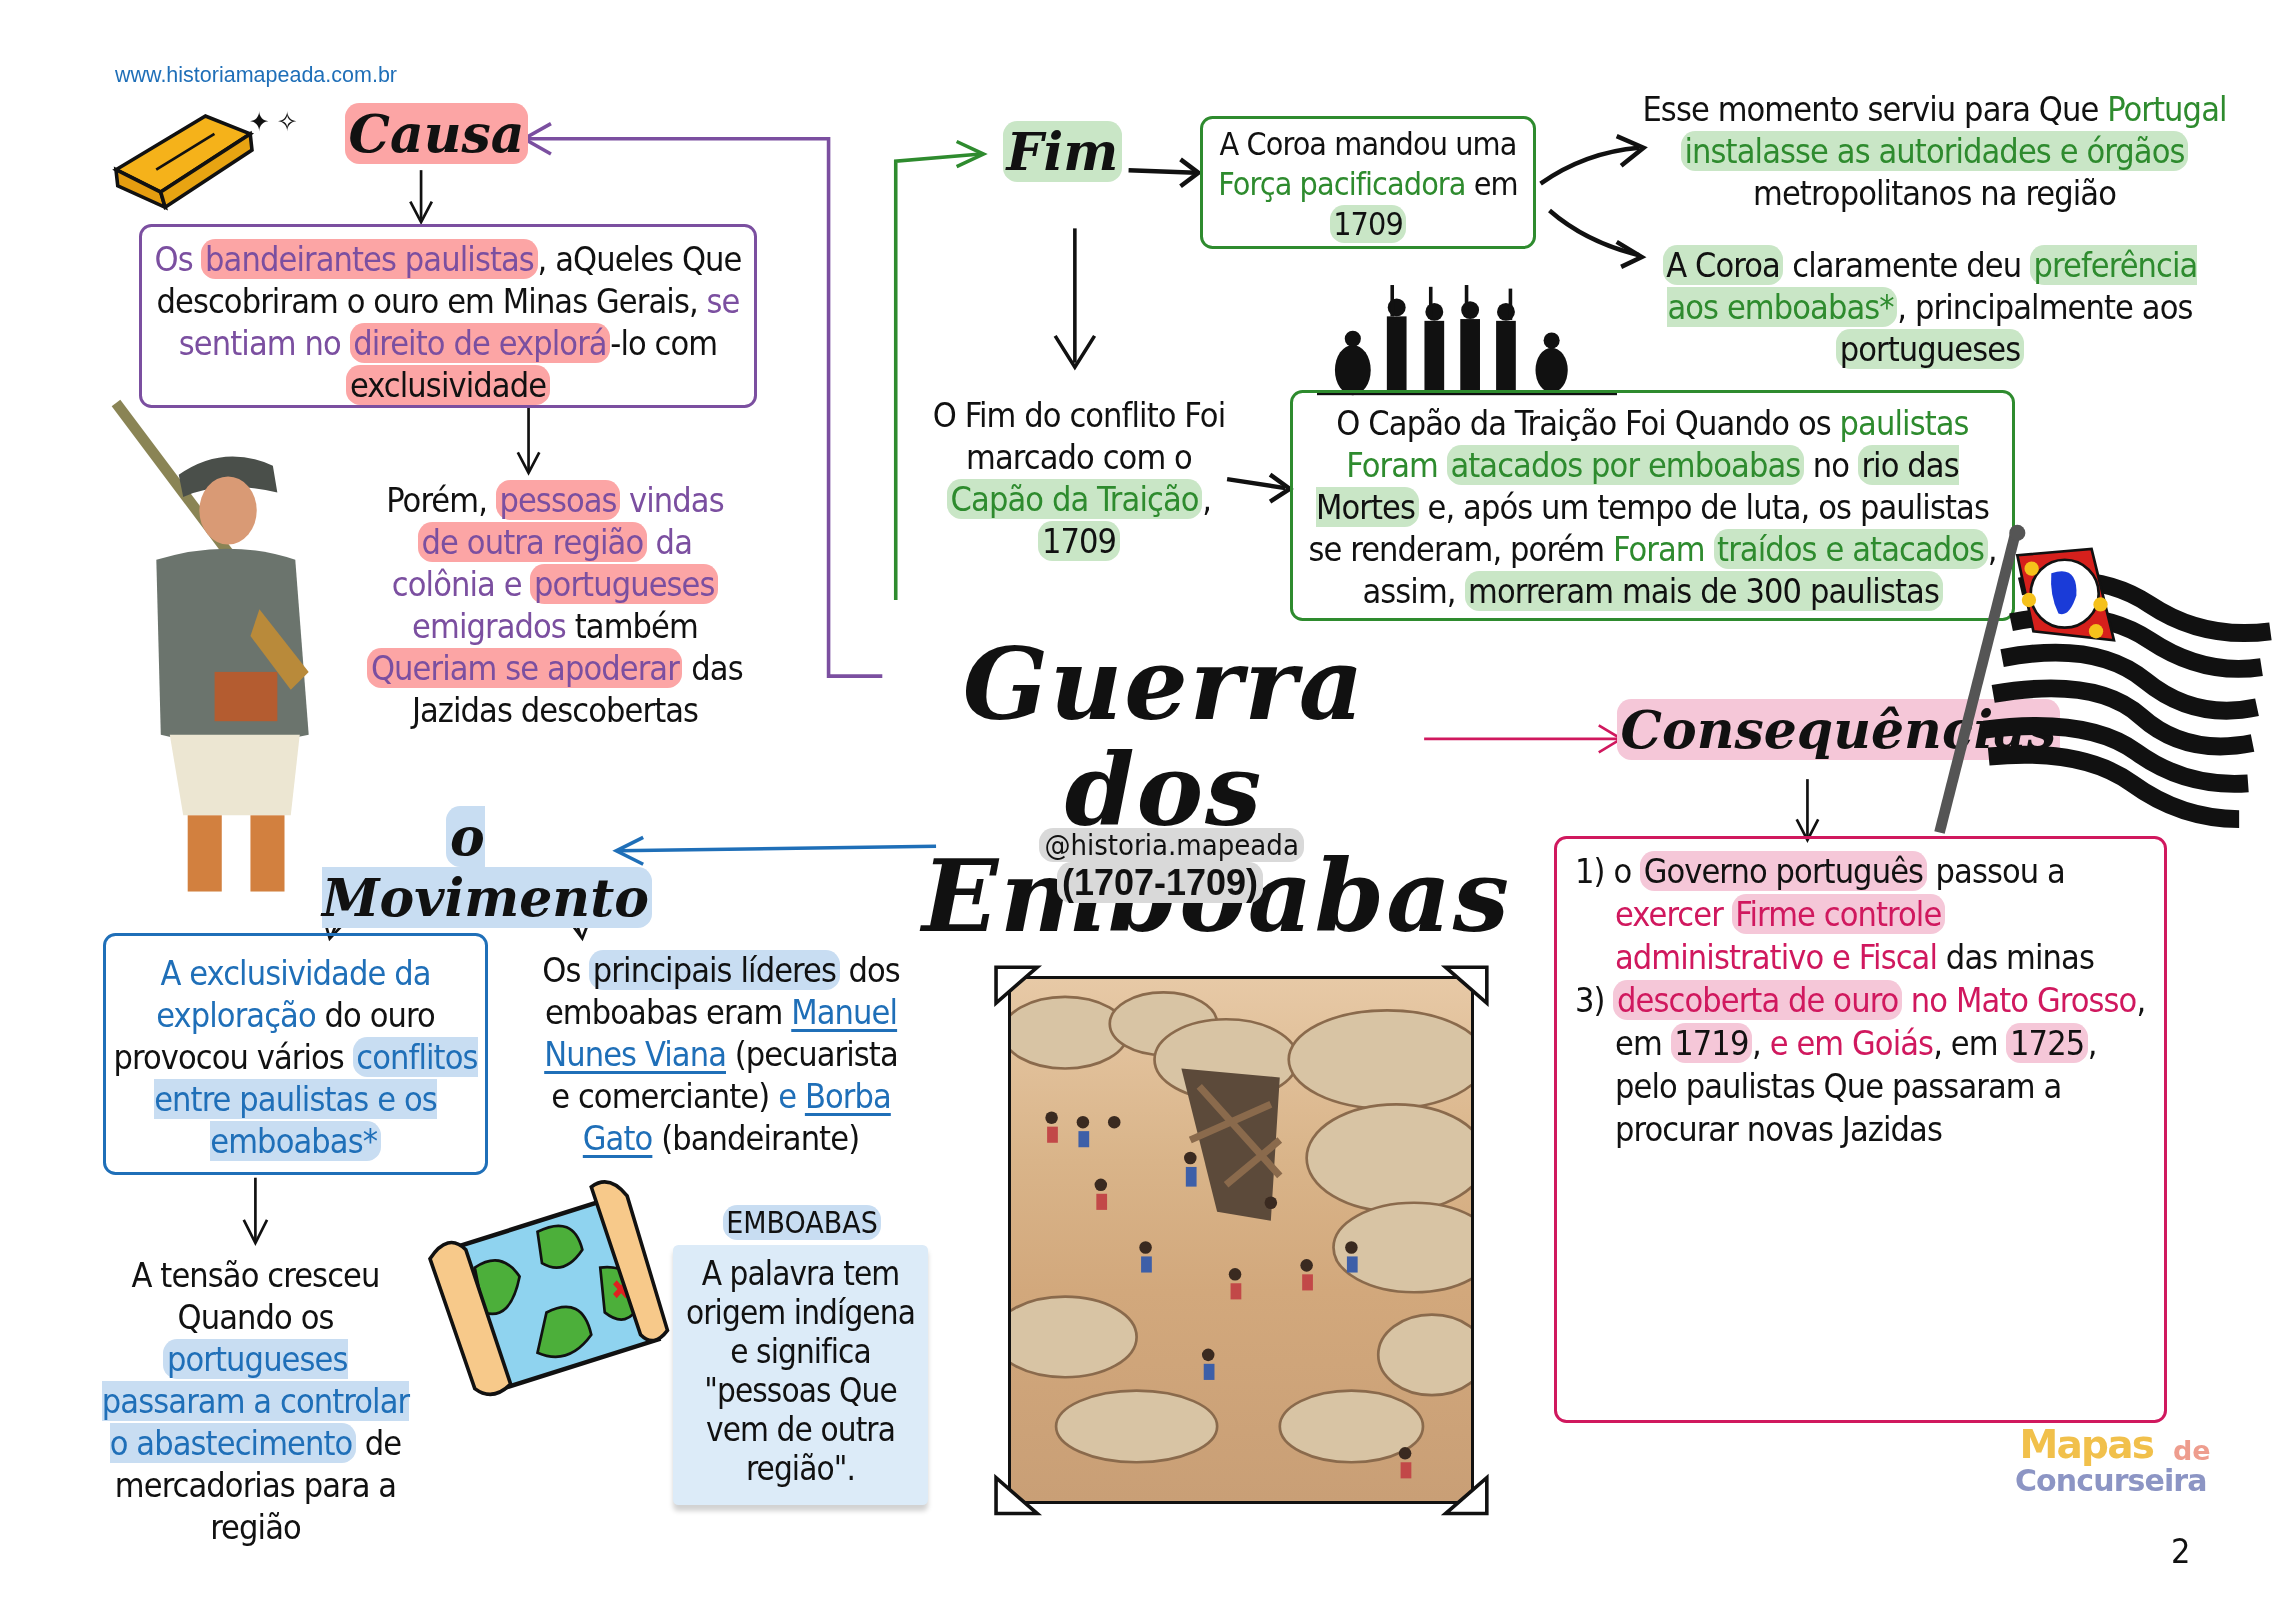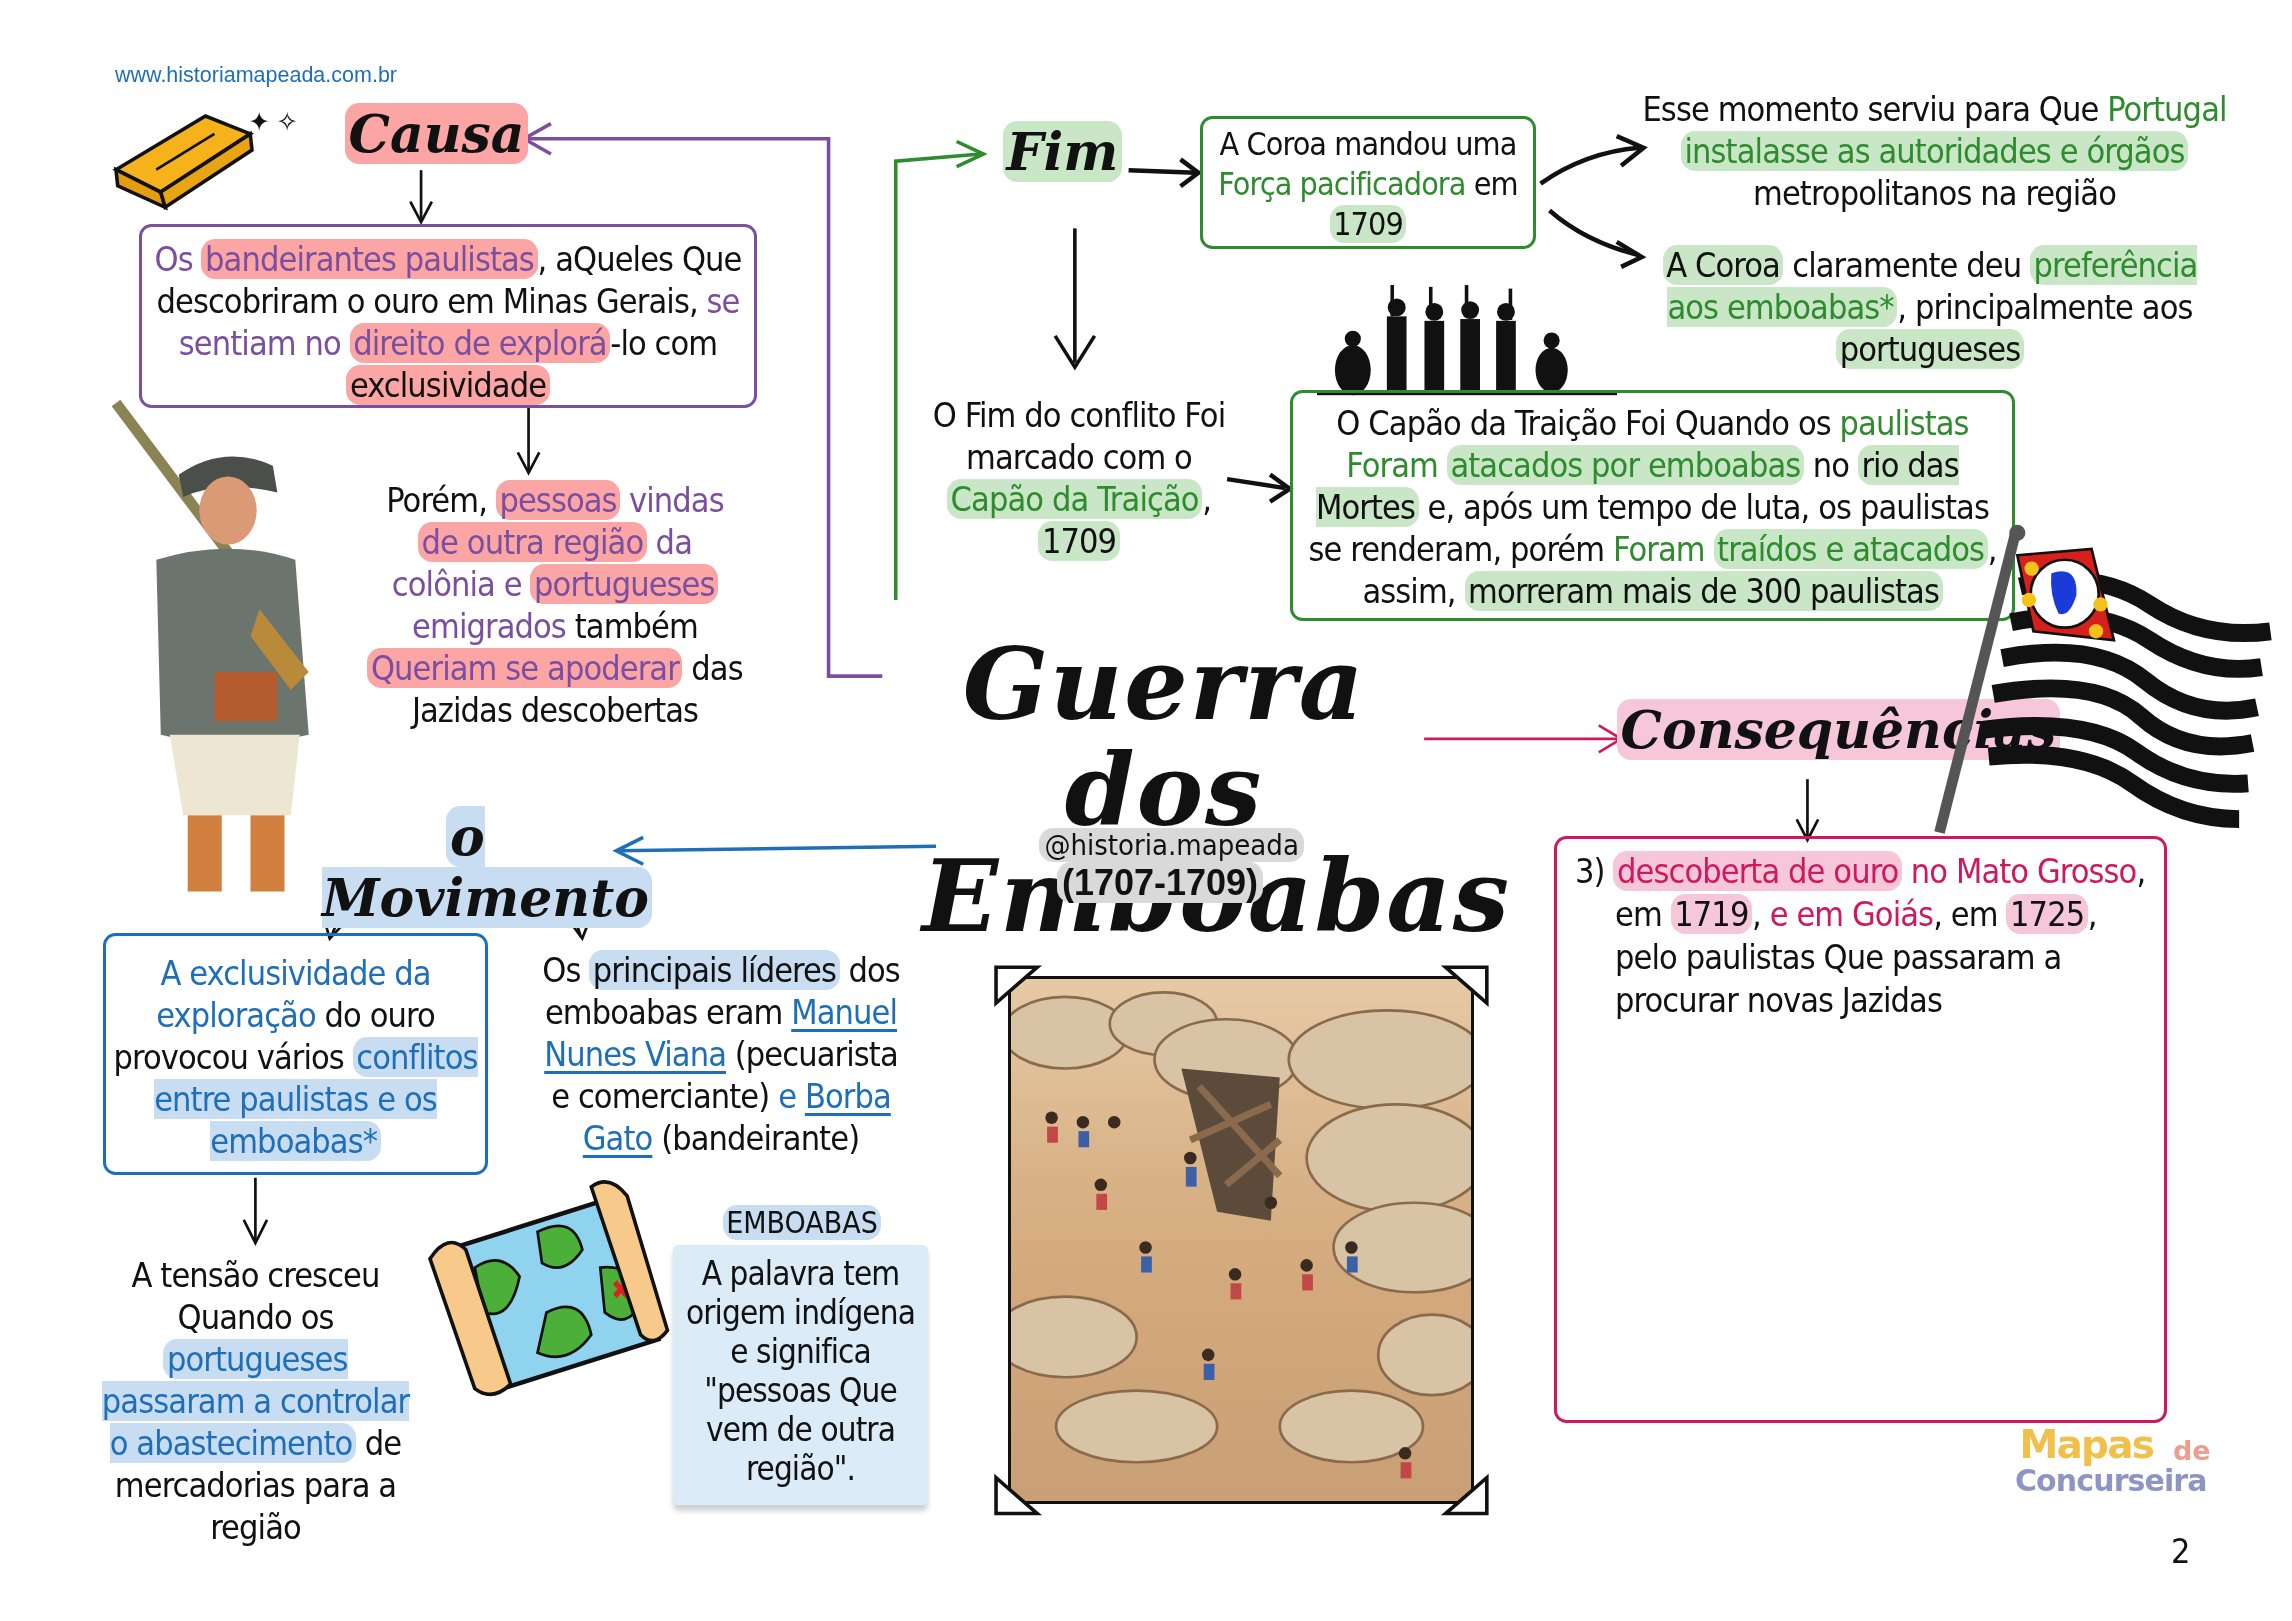--- a/index.html
+++ b/index.html
@@ -196,20 +196,23 @@
         <circle cx="128" cy="60" r="8"></circle>
         <circle cx="125" cy="95" r="8"></circle>
         <circle cx="205" cy="100" r="8"></circle>
         <circle cx="200" cy="130" r="8"></circle>
       </g>
   </svg>
 </div>
 
 <div class="abs box" style="left:1554px;top:836px;width:613px;height:587px;border-color:#d0185e;">
   <div class="hand" style="padding:10.7px 9px 0 18px;font-size:34px;line-height:43px;letter-spacing:-0.9px;">
+    <div style="padding-left:40px;text-indent:-40px;">
+      <span>1)</span><span> o </span><span class="hl-pink">Governo português</span><span> passou a </span><span class="pink">exercer </span><span class="pink hl-pink">Firme controle</span><span class="pink"> administrativo e Fiscal</span><span> das minas</span>
+    </div>
     <div style="padding-left:40px;text-indent:-40px;">
       <span>3)</span> <span class="pink hl-pink">descoberta de ouro</span><span class="pink"> no Mato Grosso</span><span>, em </span><span class="hl-pink">1719</span><span>, </span><span class="pink">e em Goiás</span><span>, em </span><span class="hl-pink">1725</span><span>, pelo paulistas Que passaram a procurar novas Jazidas</span>
     </div>
   </div>
 </div>
 
 <div class="abs section-title script" style="left:322px;top:806px;width:287px;">
   <span class="hl-blue">o Movimento</span>
 </div>
 

